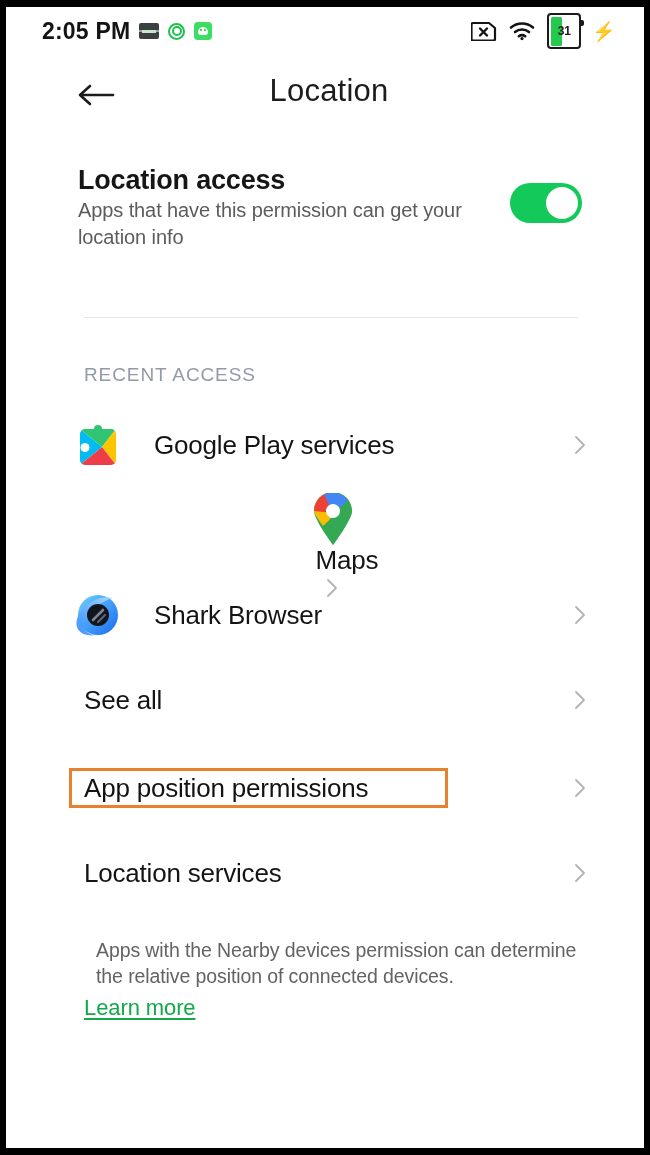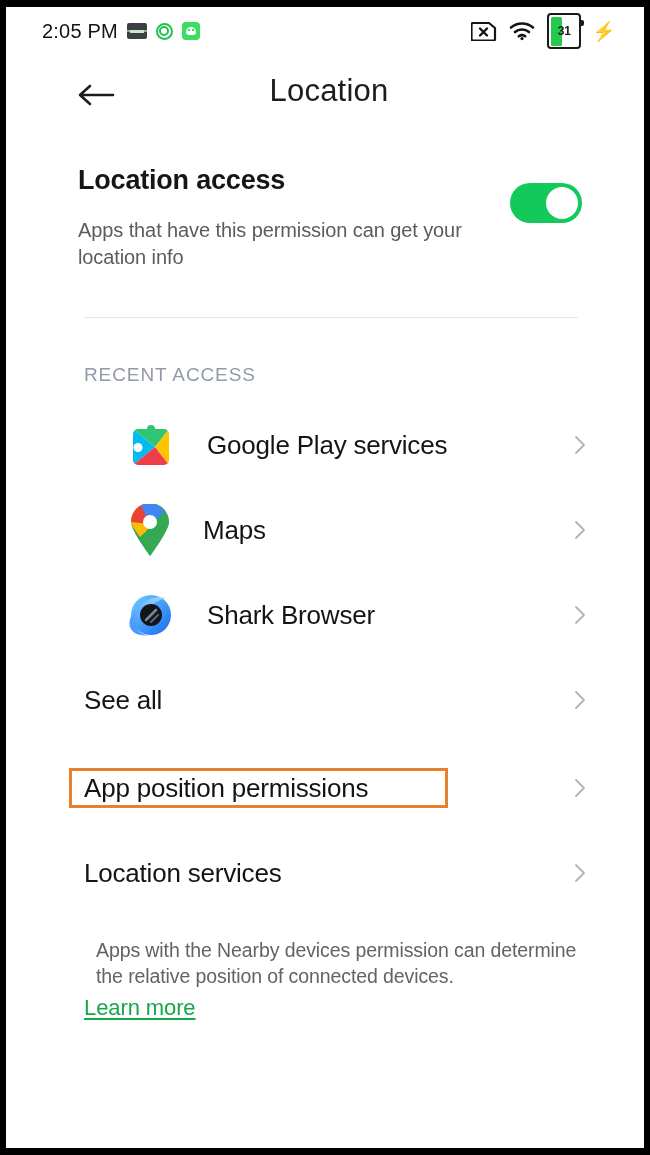--- a/index.html
+++ b/index.html
@@ -37,22 +37,22 @@
     height: 48px;
     display: flex;
     align-items: center;
     justify-content: space-between;
     padding: 0 28px 0 36px;
   }
   .sb-left { display: flex; align-items: center; gap: 9px; }
   .sb-right { display: flex; align-items: center; gap: 12px; }
 
   #clock {
-    font-size: 20px;
-    font-weight: 400;
+    font-size: 23px;
+    font-weight: 700;
     color: #141414;
     letter-spacing: 0.2px;
     line-height: 1;
   }
 
   .notif-card {
     width: 20px; height: 16px;
     border-radius: 2px;
     background: linear-gradient(#3c4043 0 45%, #9aa0a6 45% 58%, #3c4043 58% 100%);
     position: relative;
@@ -171,21 +171,21 @@
   }
   #la-text { max-width: 420px; }
   #la-title {
     font-size: 27px;
     font-weight: 700;
     color: #161616;
     line-height: 34px;
     letter-spacing: -0.2px;
   }
   #la-sub {
-    margin-top: 20px;
+    margin-top: 0;
     font-size: 20px;
     color: #5c5c5c;
     line-height: 27px;
     letter-spacing: -0.1px;
   }
   #location-toggle {
     margin-top: 20px;
     width: 72px; height: 40px;
     border-radius: 20px;
     background: #13c95a;
@@ -218,21 +218,21 @@
     color: #9299a8;
   }
 
   .app-row {
     position: absolute;
     left: 0;
     width: 638px;
     height: 74px;
     display: flex;
     align-items: center;
-    padding: 0 52px 0 119px;
+    padding: 0 52px 0 66px;
     cursor: pointer;
   }
   .app-icon { width: 52px; height: 52px; flex: 0 0 auto; position: relative; }
   .app-label {
     margin-left: 30px;
     font-size: 26px;
     color: #141414;
     letter-spacing: -0.2px;
     flex: 1 1 auto;
   }
@@ -369,21 +369,21 @@
           <path d="M26 6 a4 4 0 0 1 4 4 a4 4 0 0 1 -4 4 a4 4 0 0 1 -4 -4 a4 4 0 0 1 4 -4z" fill="#30c473"></path>
           <path d="M13 24 a4.5 4.5 0 0 1 0 9 a4.5 4.5 0 0 1 0 -9z" fill="#ffffff"></path>
         </svg>
       </span>
       <span class="app-label">Google Play services</span>
       <svg class="chev" viewBox="0 0 24 24">
         <path d="M8 4 L16 12 L8 20" fill="none" stroke="#b3b3b3" stroke-width="1.8" stroke-linecap="round" stroke-linejoin="round"></path>
       </svg>
     </div>
 
-    <div class="app-row" style="top:486px;">
+    <div class="app-row" style="top:486px;flex-direction:column;">
       <span class="maps-pin">
         <svg width="46" height="52" viewBox="0 0 46 52">
           <path d="M23 52 C23 52 4 27 4 18 A19 19 0 0 1 42 18 C42 27 23 52 23 52 Z" fill="#34a853"></path>
           <path d="M4 18 A19 19 0 0 1 14 1.6 L27 20 L13 33 C7.5 25 4 20.5 4 18 Z" fill="#fbbc04"></path>
           <path d="M4 18 A19 19 0 0 1 23 -1 L23 20 Z" fill="#ea4335"></path>
           <path d="M14 1.6 A19 19 0 0 1 38 8 L23 20 Z" fill="#4285f4"></path>
           <path d="M38 8 A19 19 0 0 1 42 18 C42 24 31 39 23 52 L19 27 Z" fill="#34a853"></path>
           <circle cx="23" cy="18" r="7" fill="#ffffff"></circle>
         </svg>
       </span>

